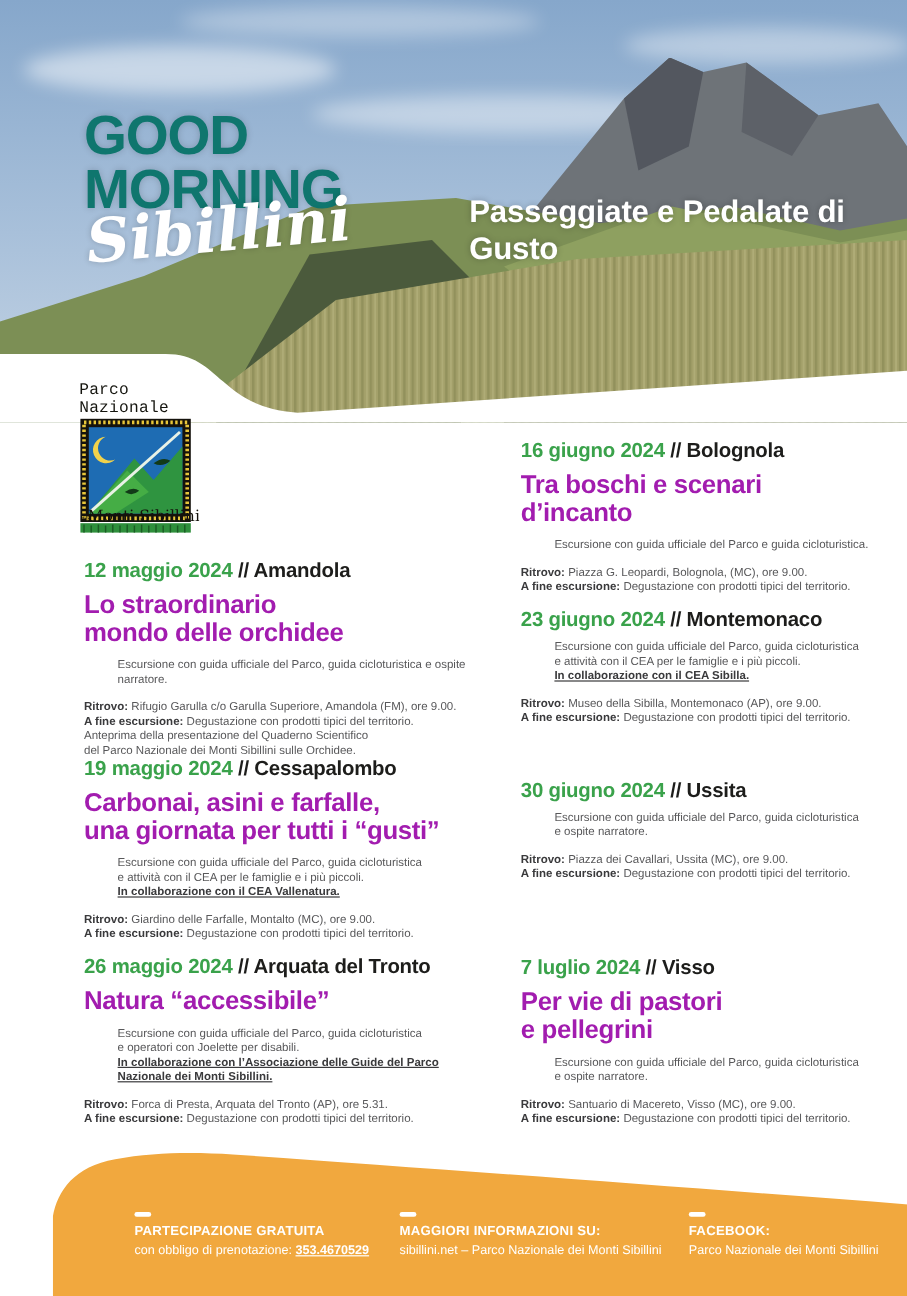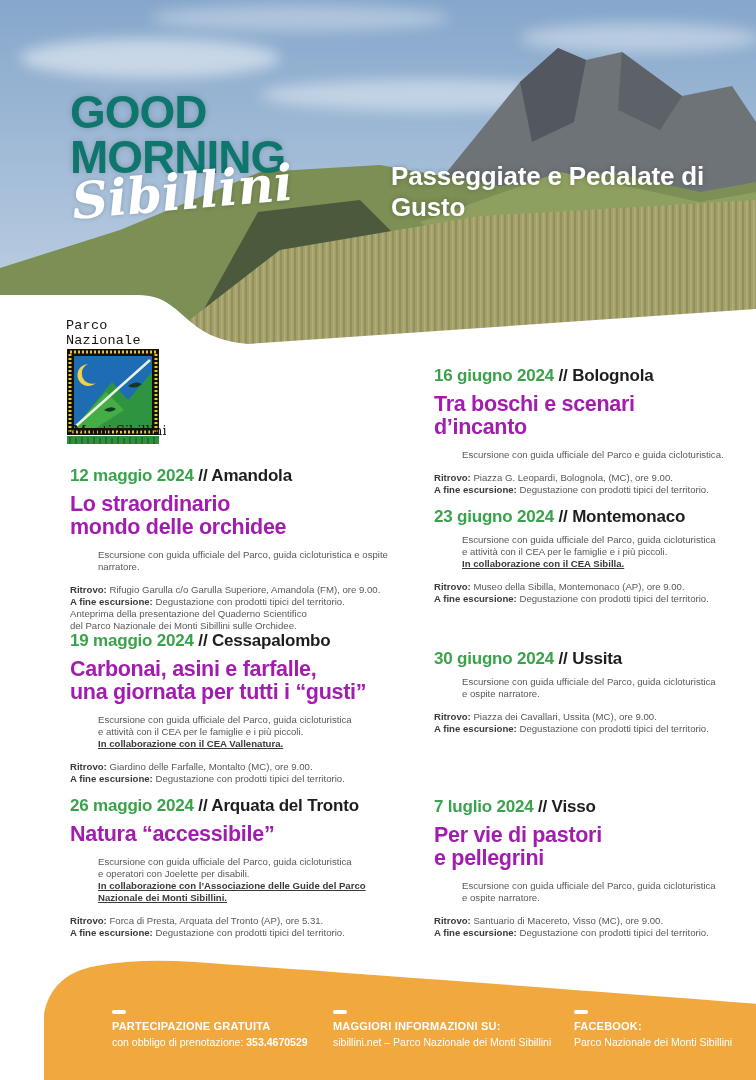--- a/index.html
+++ b/index.html
@@ -37,21 +37,21 @@
   .event .details .extra{display:block;white-space:pre-line;}
   .b{font-weight:700;color:#3a3a3c;}
 
   
   .footer{position:absolute;left:0;top:950px;width:700px;height:130px;margin-left:44px;}
   .footer svg{position:absolute;left:0;top:0;}
   .fcol{position:absolute;top:60px;color:#ffffff;}
   .fcol .dash{display:block;width:14px;height:3.5px;background:#ffffff;border-radius:2px;margin-bottom:6px;}
   .fcol .fhead{font-size:11px;font-weight:700;letter-spacing:.2px;margin:0 0 4px 0;}
   .fcol .fline{font-size:10.5px;margin:0;}
-  .fcol .fline b{font-weight:700;}
+  .fcol .fline b{font-weight:700;text-decoration:underline;}
   .fc1{left:68px;} .fc2{left:289px;} .fc3{left:530px;}
 </style>
 </head>
 <body>
 
 <div class="poster">
 
   <div class="photo">
     <svg width="756" height="352" viewBox="0 0 756 352">
       <defs>

